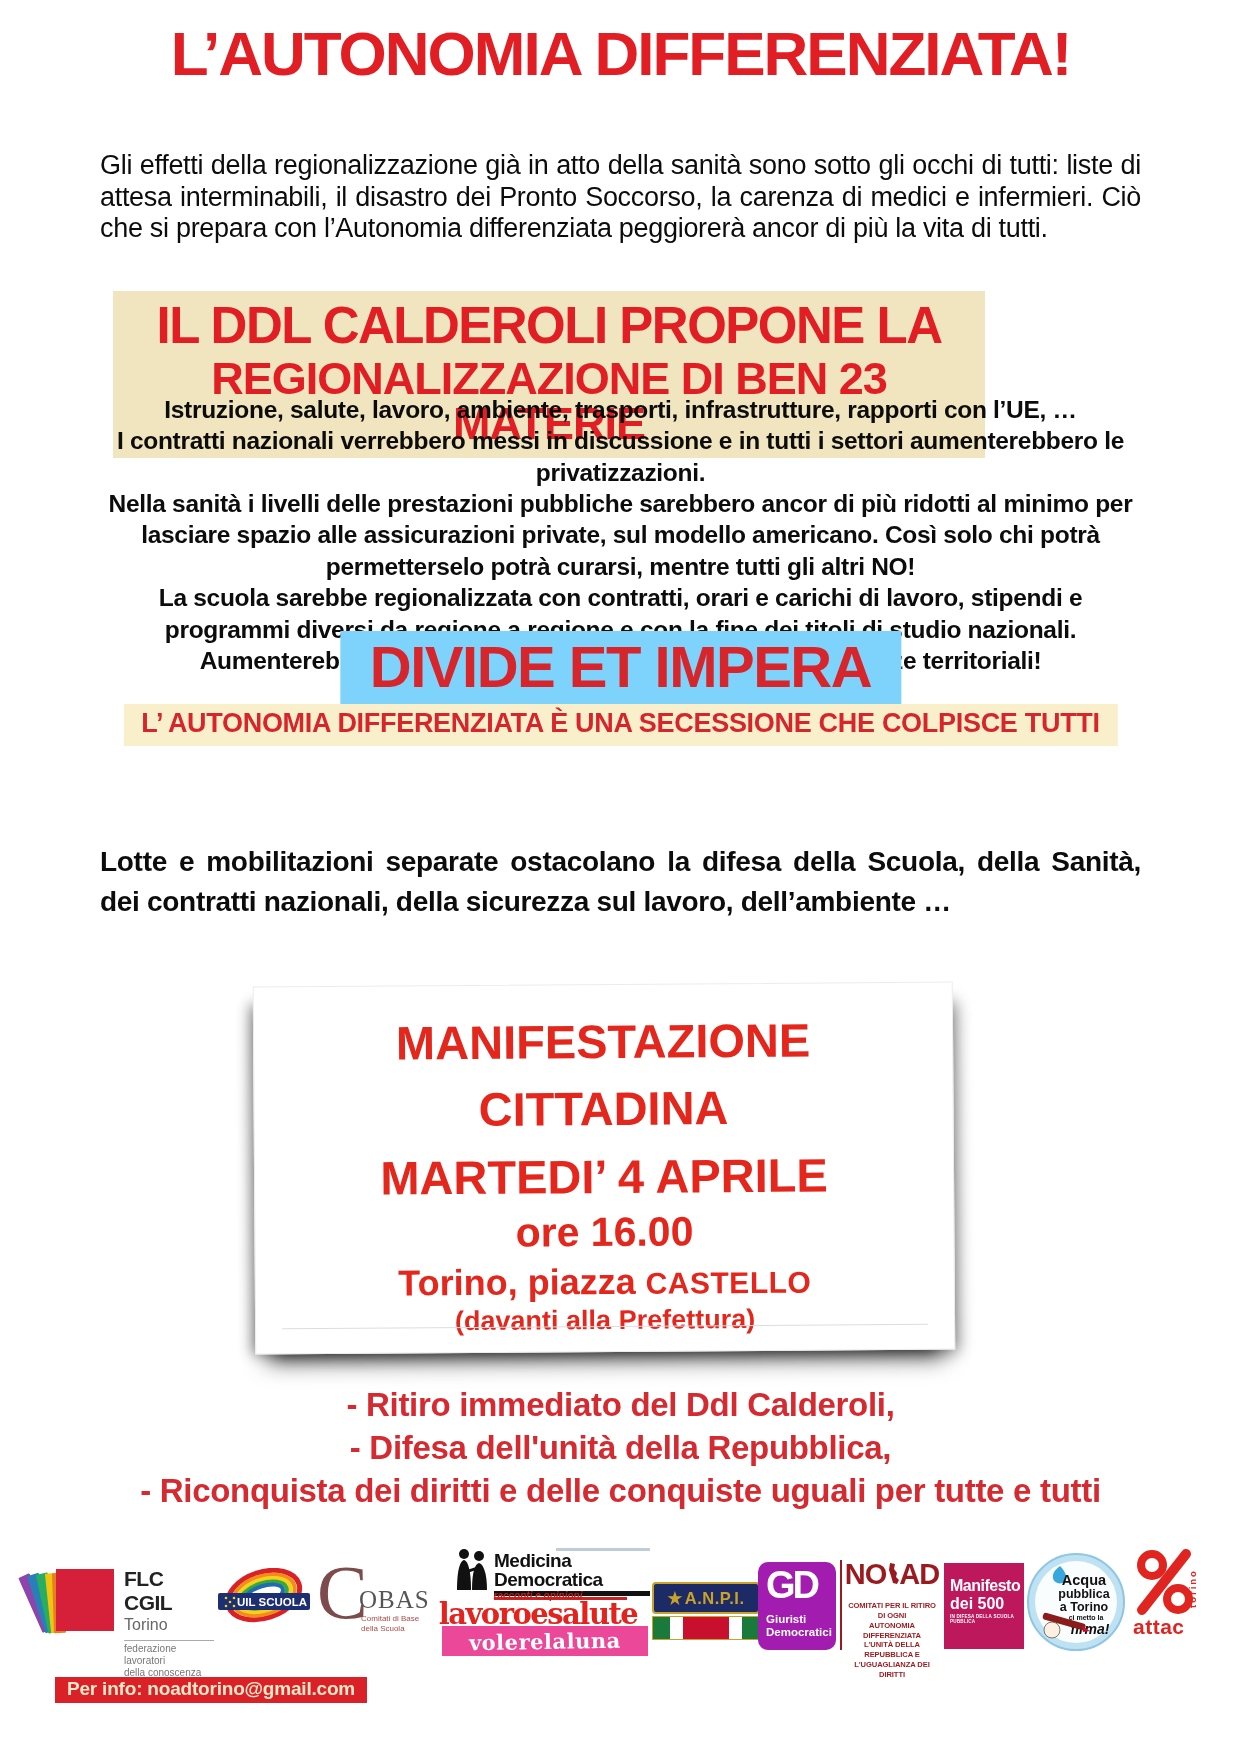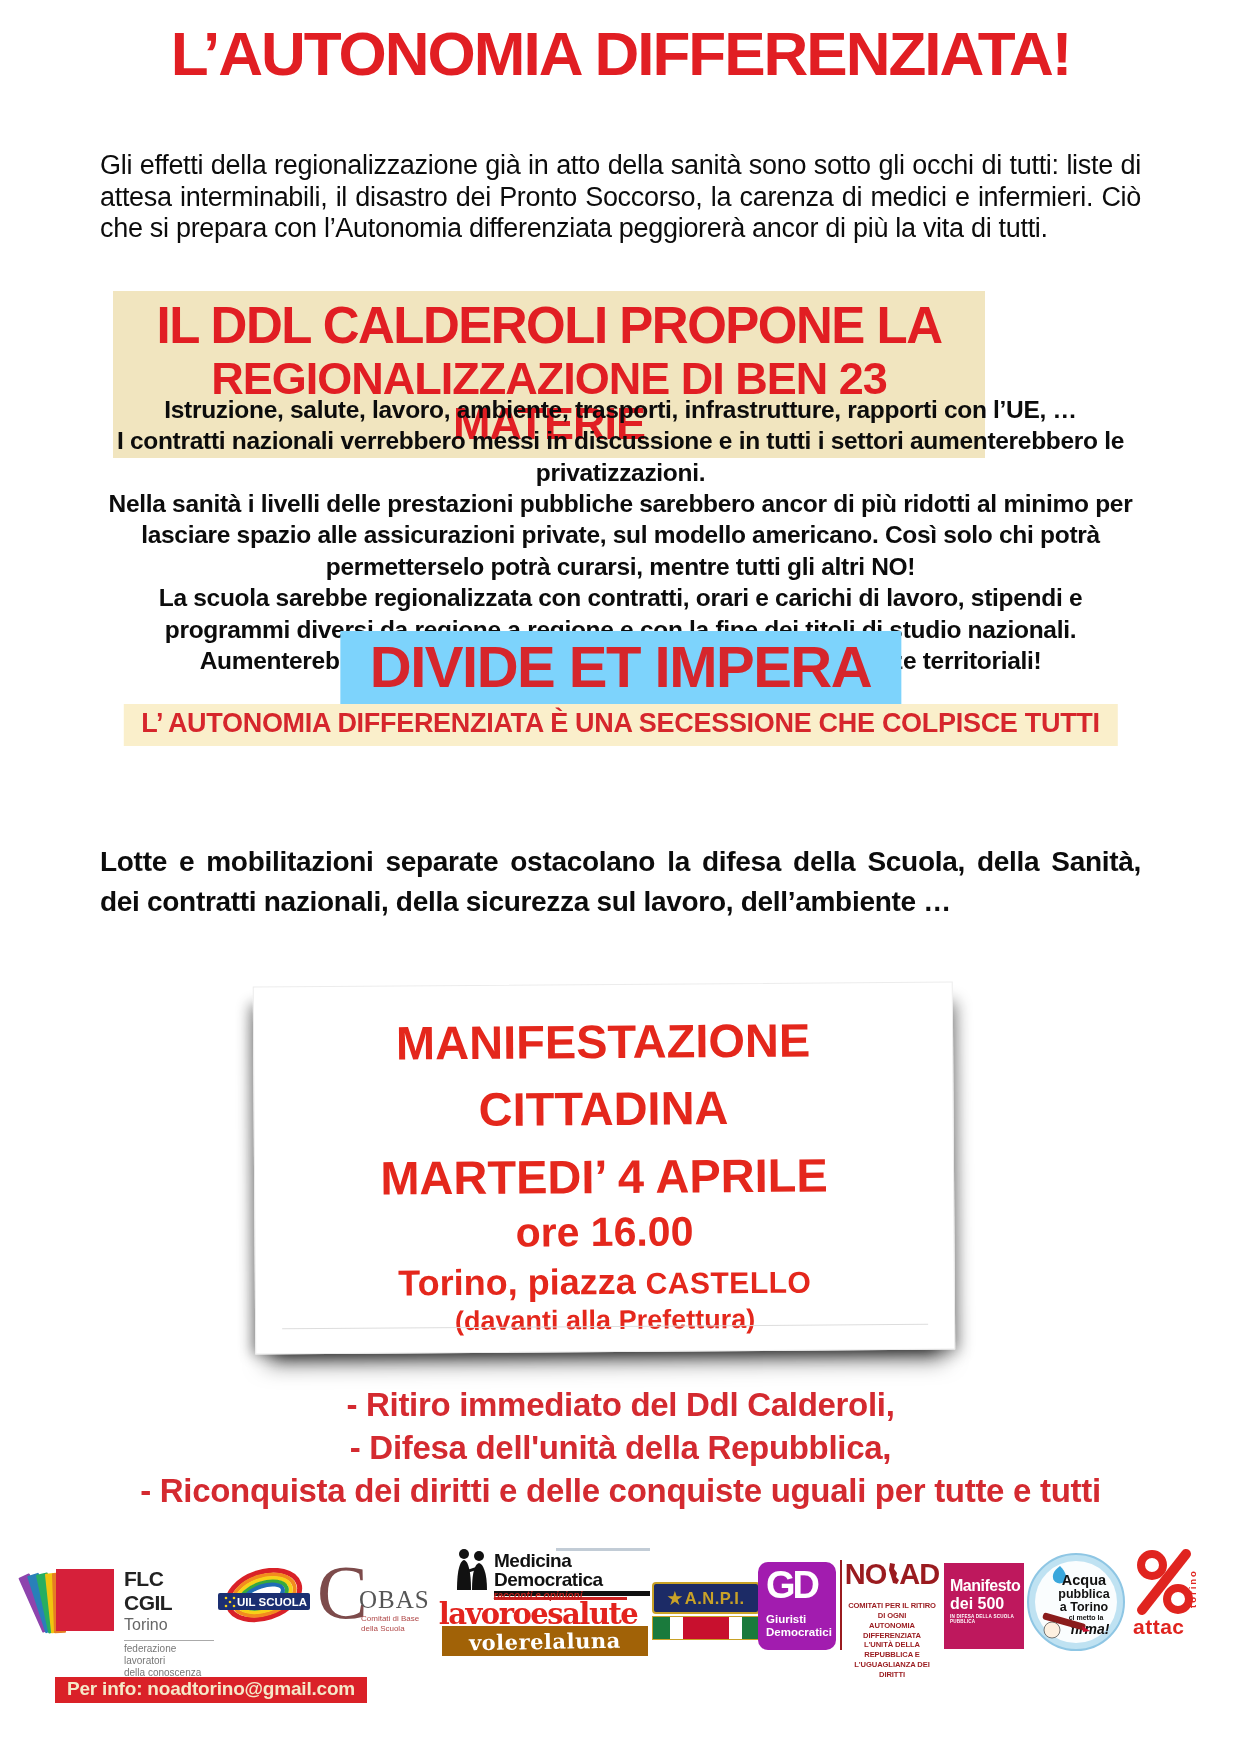--- a/index.html
+++ b/index.html
@@ -80,21 +80,21 @@
   .med-topbar { height:3px; background:#9ab; width:60%; margin-left:auto; margin-bottom:1px; opacity:.6; }
   .med-l { font-size:19px; font-weight:800; color:#111; line-height:0.98; letter-spacing:-0.5px; }
   .med-botbar { height:5px; background:#111; margin-top:2px; }
   .med-redbar { height:3px; background:#c22; margin-top:1px; width:85%; }
   
   .logo-ls { left:424px; top:1591px; width:228px; height:36px; text-align:center; }
   .ls-tag { font-size:10px; font-weight:700; font-style:italic; color:#c0201c; line-height:1; }
   .ls-name { font-family:"DejaVu Serif", serif; font-size:29px; font-weight:800; color:#e3231e;
     line-height:0.9; letter-spacing:-1.5px; }
   
-  .logo-vll { left:442px; top:1626px; width:206px; height:30px; background:#a16207;
+  .logo-vll { left:442px; top:1626px; width:206px; height:30px; background:#ec4899;
     display:flex; align-items:center; justify-content:center; }
   .vll-name { font-family:"DejaVu Serif", serif; font-size:21px; font-weight:800; color:#fff;
     letter-spacing:0.5px; transform:rotate(-1deg); }
   
   .logo-anpi { left:652px; top:1582px; width:108px; height:60px; }
   .anpi-plate { height:32px; background:#1c2b66; border:2px solid #c9a227; border-radius:4px;
     color:#c9a227; font-weight:800; font-size:16.5px; display:flex; align-items:center;
     justify-content:center; gap:2px; letter-spacing:0.5px; }
   .anpi-ribbon { height:24px; margin-top:2px; display:flex; border:1px solid #c9a227; }
   .anpi-ribbon div { height:100%; }

